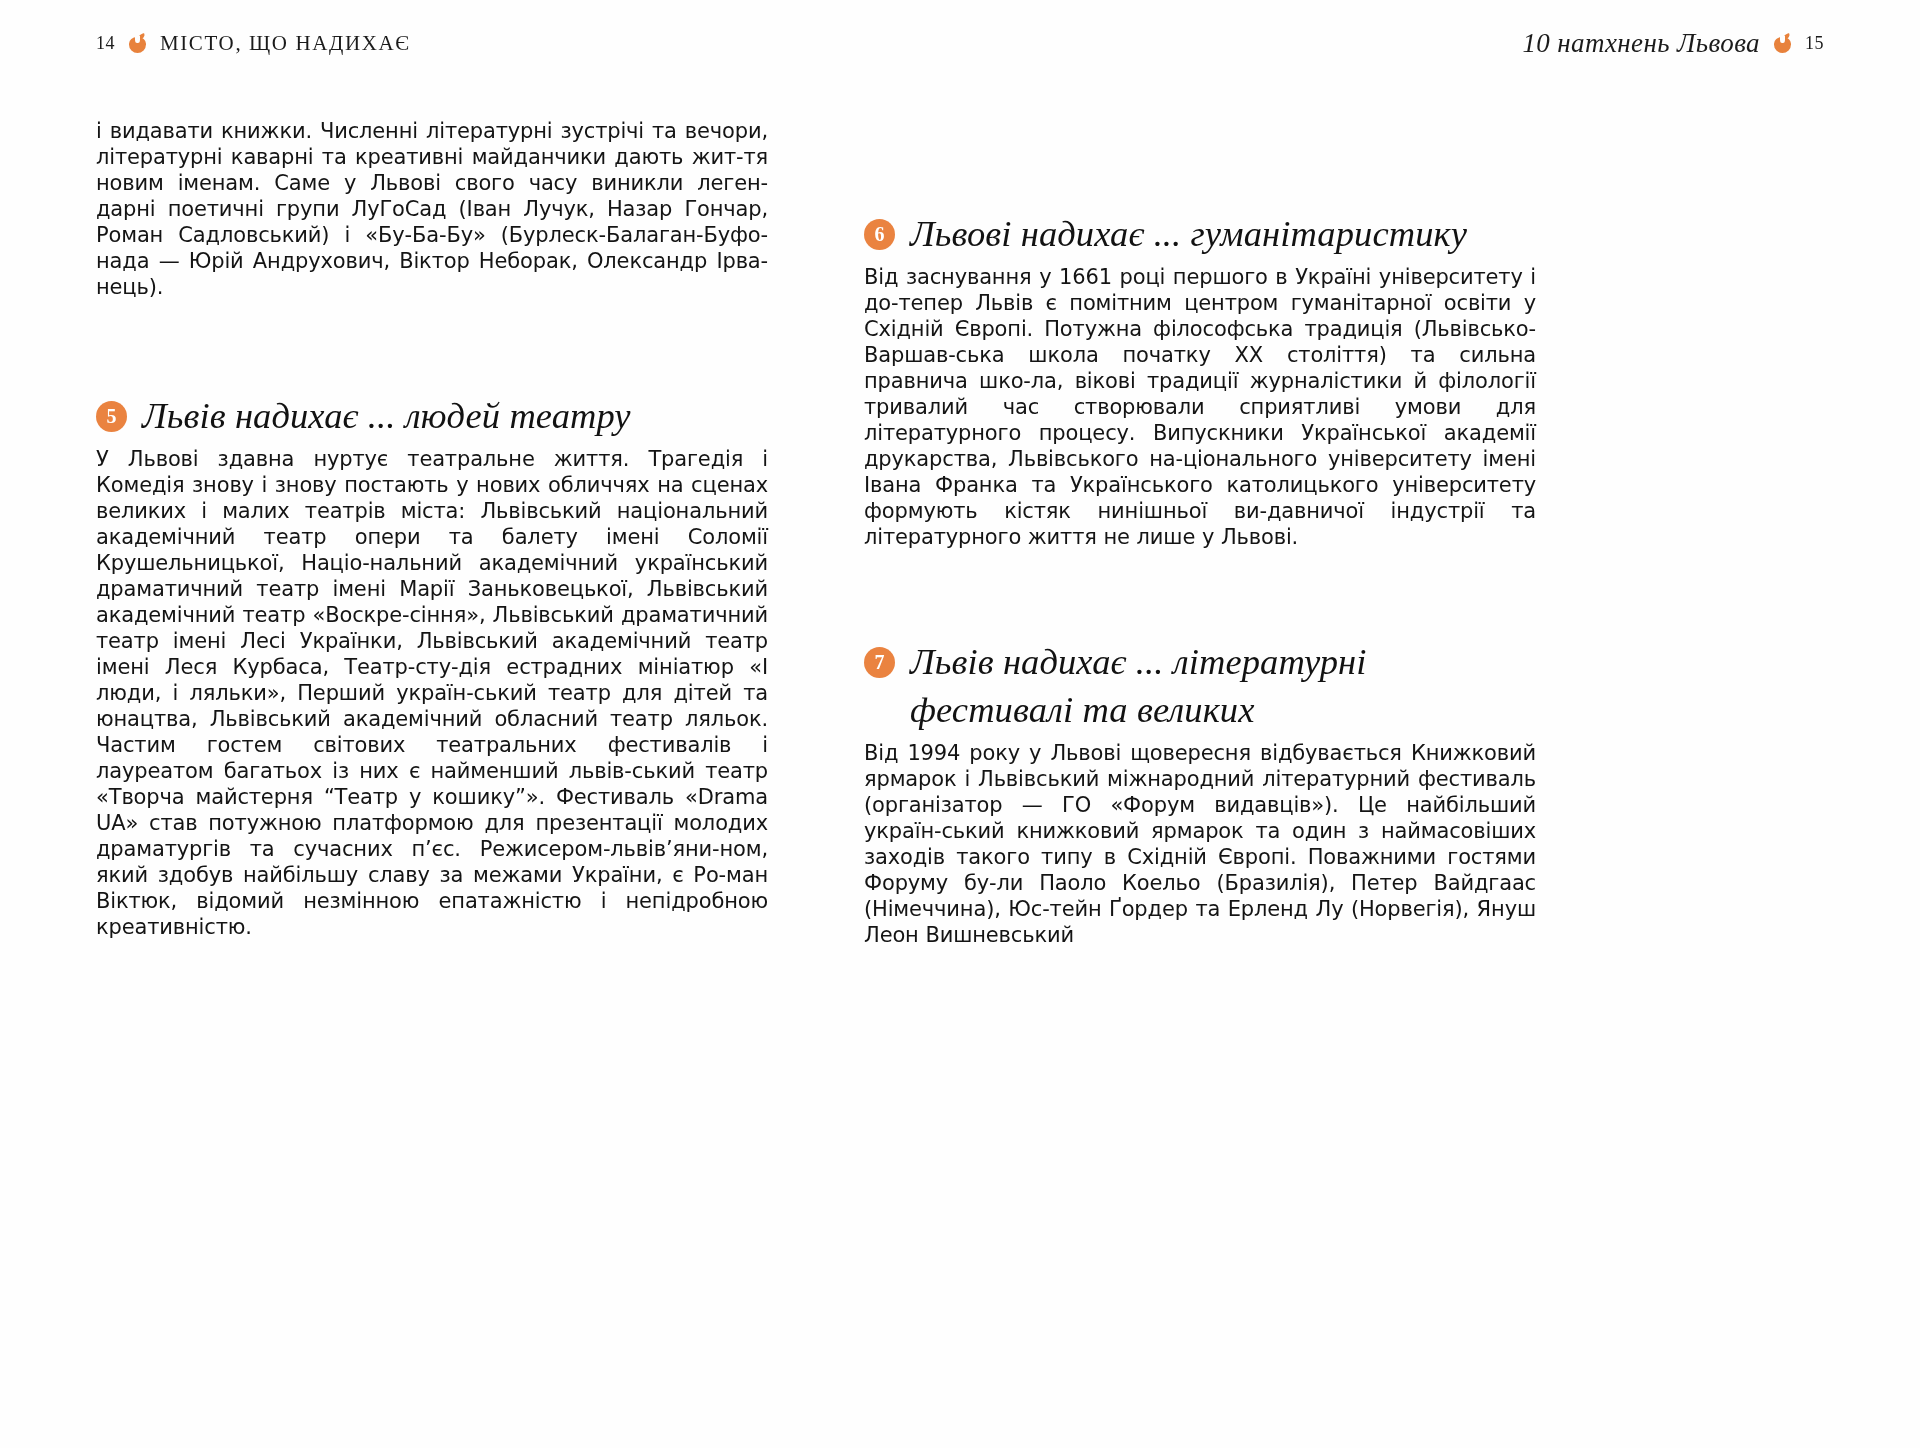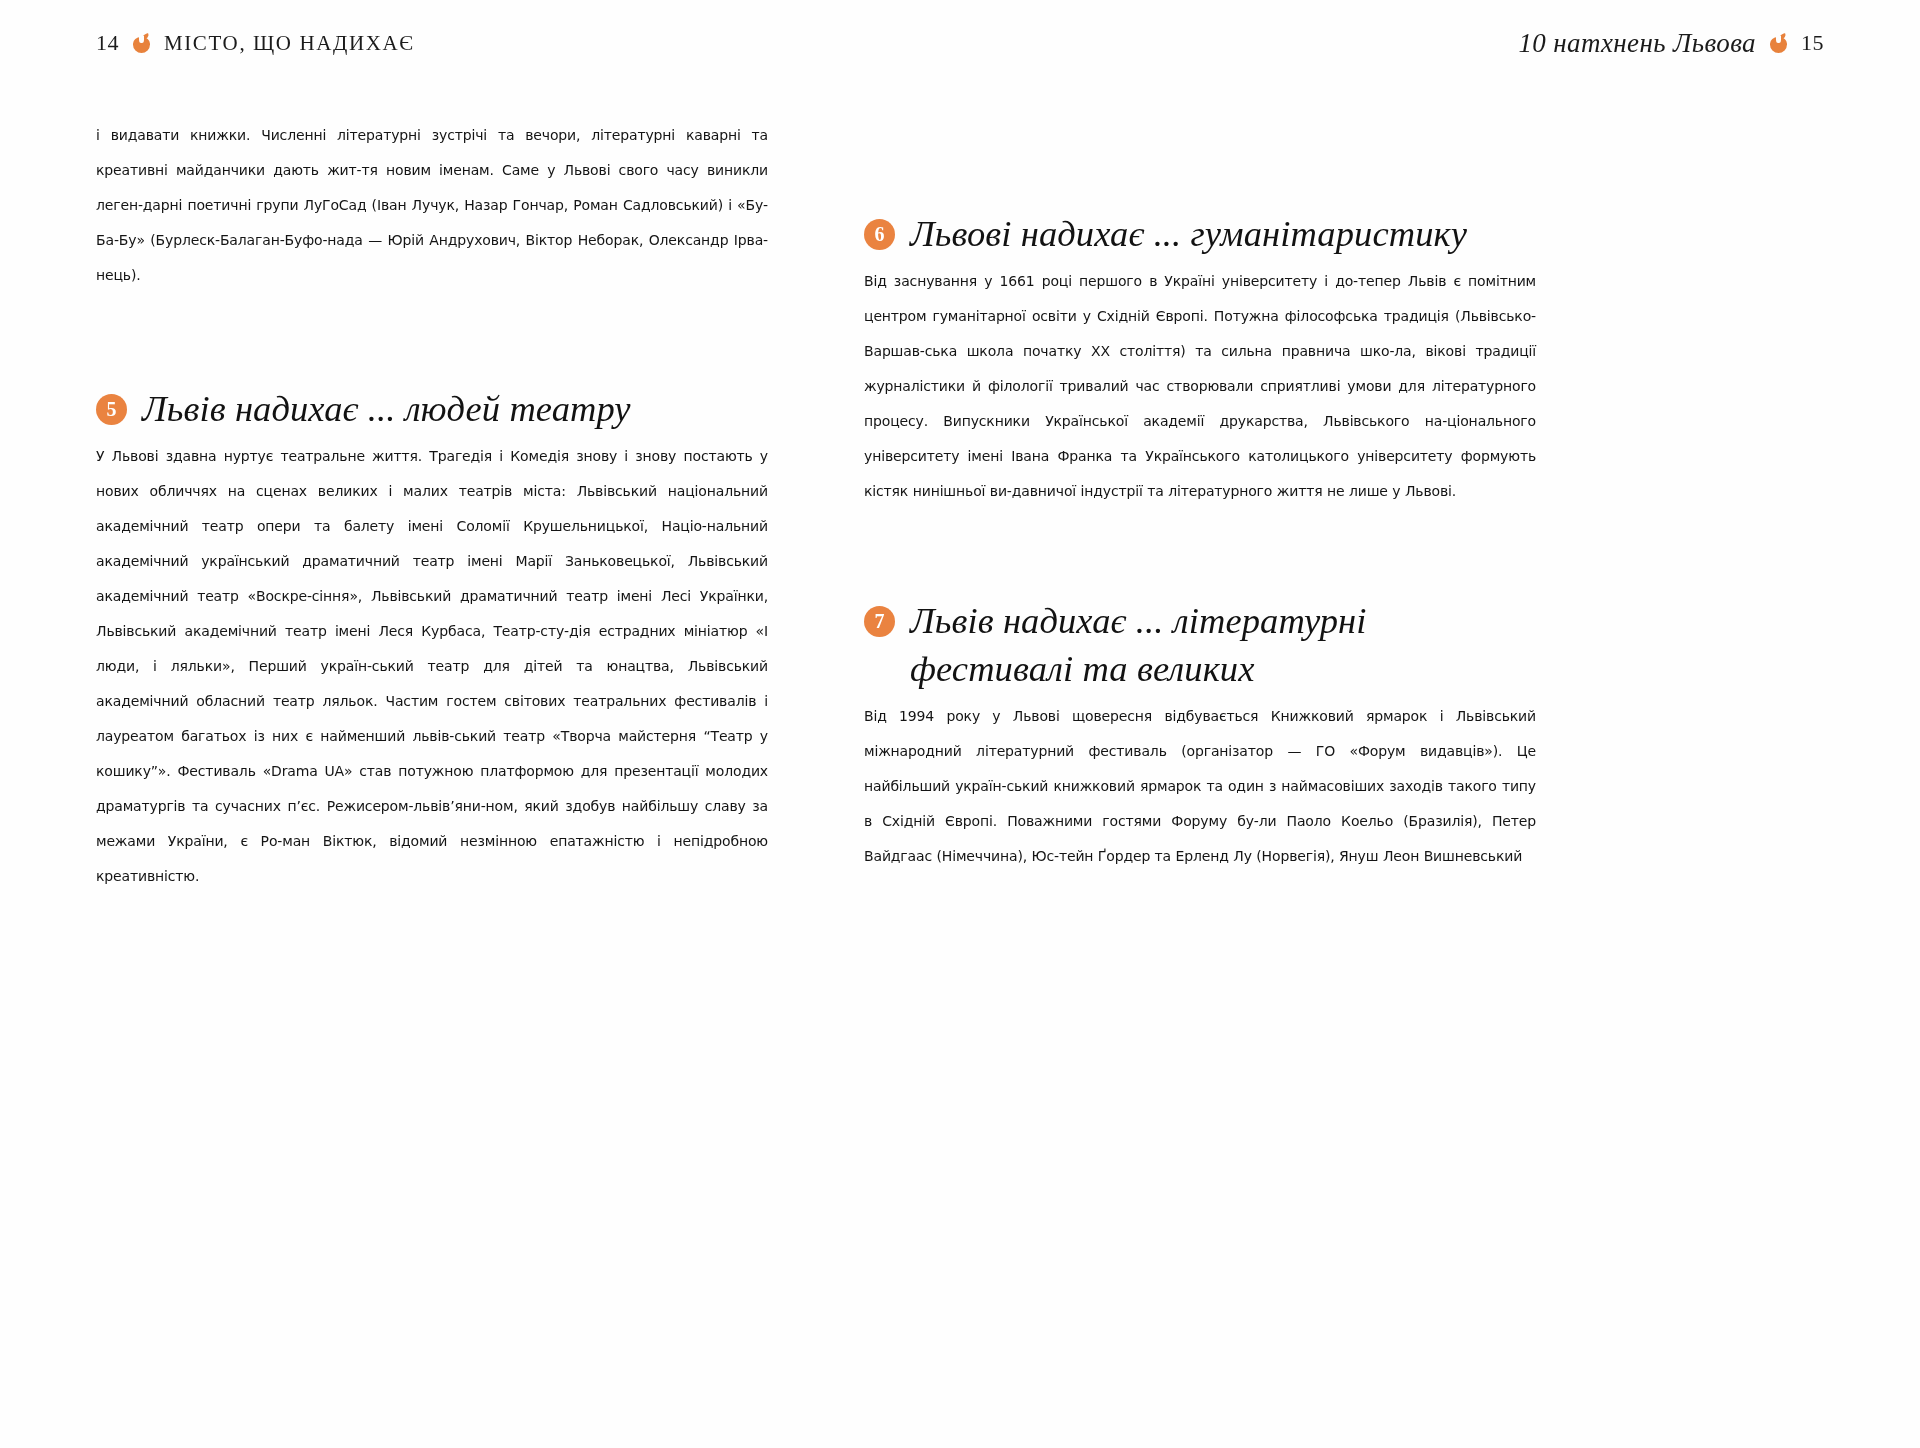--- a/index.html
+++ b/index.html
@@ -36,21 +36,21 @@
     font-size: 20.5px;
     letter-spacing: 1.1px;
     color: #1b1b1b;
     white-space: nowrap;
   }
   .running-head.left  { left: 96px;  }
   .running-head.right { right: 96px; }
 
   .folio {
     font-family: "Liberation Serif", serif;
-    font-size: 22px;
+    font-size: 18px;
     font-variant: small-caps;
     letter-spacing: 0.5px;
     color: #1b1b1b;
   }
   .head-title {
     font-family: "Liberation Serif", serif;
     font-variant: small-caps;
     font-size: 21px;
     letter-spacing: 1.6px;
   }
@@ -104,22 +104,22 @@
     box-sizing: border-box;
   }
   .column {
     width: 672px;
     flex: 0 0 672px;
   }
 
   p.body-text {
     margin: 0;
     font-family: "DejaVu Sans", sans-serif;
-    font-size: 14px;
-    line-height: 35px;
+    font-size: 21px;
+    line-height: 26px;
     text-align: justify;
     text-justify: inter-word;
     hyphens: manual;
     color: #141414;
     letter-spacing: -0.15px;
     word-spacing: 0.2px;
   }
   p.indent { text-indent: 54px; }
 
   

